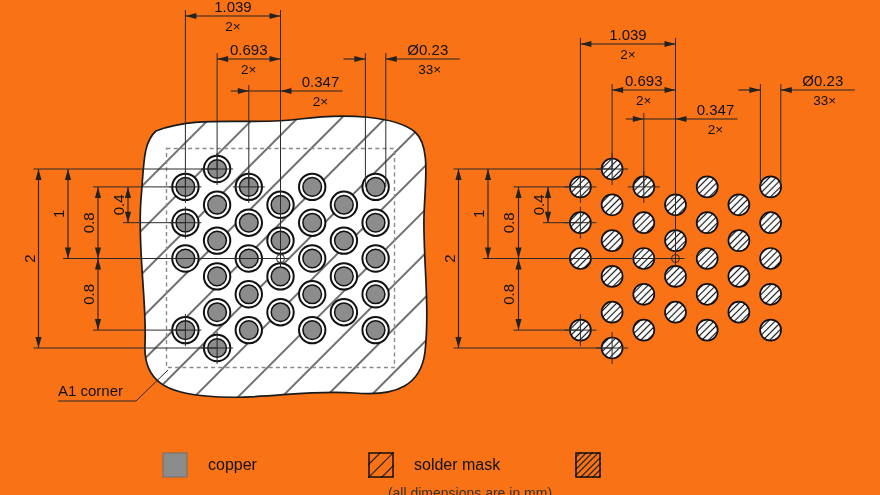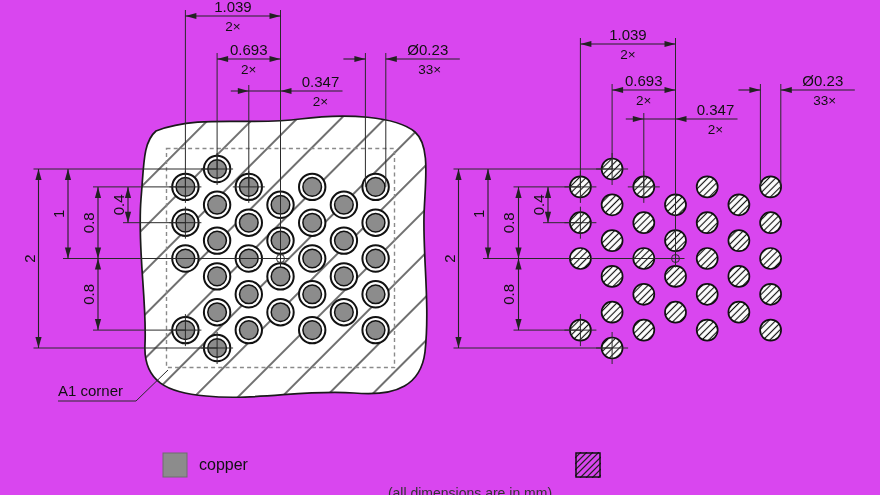--- a/index.html
+++ b/index.html
@@ -1,34 +1,34 @@
 <!DOCTYPE html>
 <html><head>
 <meta charset="utf-8">
 <style>
   html,body{margin:0;padding:0;background:#fff;}
-  #page{position:relative;width:880px;height:495px;background:#d946ef;overflow:hidden;
+  #page{position:relative;width:880px;height:495px;background:#f97316;overflow:hidden;
         font-family:"Liberation Sans",sans-serif;}
   #fig{position:absolute;left:0;top:0;}
   
   .dim{stroke:#222;stroke-width:1.1;fill:none;}
   .thin{stroke:#2a2a2a;stroke-width:1;fill:none;}
   .ah{fill:#222;stroke:none;}
   .blob{fill:#fff;stroke:none;}
   .blob-outline{fill:none;stroke:#1a1a1a;stroke-width:1.7;}
   .dashed{fill:none;stroke:#8a8a8a;stroke-dasharray:4 3.2;stroke-width:1.4;}
   .maskopen{fill:#fff;stroke:#111;stroke-width:2;}
   .copperpad{stroke:#111;stroke-width:1.5;}
   .aperture{stroke:#111;stroke-width:1.7;}
   text{font-family:"Liberation Sans",sans-serif;fill:#111;}
   .dv{font-size:15px;text-anchor:middle;}
   .dq{font-size:13.5px;text-anchor:middle;}
   .lbl{font-size:15px;text-anchor:start;}
   
-  .leg-item{position:absolute;top:452px;display:flex;align-items:center;gap:11px;}
+  .leg-item{position:absolute;top:452px;display:flex;align-items:center;gap:20px;}
   .leg-label{font-size:16px;color:#111;white-space:nowrap;}
   .leg-swatch{display:block;}
   #caption{position:absolute;top:485px;left:250px;width:440px;text-align:center;
            font-size:14px;color:#333;}
 </style>
 </head>
 <body>
 
 <div id="page">
 
@@ -285,20 +285,29 @@
       <polyline points="58,401 136,401 168,370" fill="none" class="thin"></polyline>
     </svg>
 
   <div class="leg-item" style="left:162px">
     <svg class="leg-swatch" width="26" height="26">
       <rect x="1" y="1" width="24" height="24" stroke="#6e6e6e" stroke-width="1" fill="#8c8c8c"></rect>
     </svg>
     <span class="leg-label">copper</span>
   </div>
 
+  <div class="leg-item" style="left:368px">
+    <svg class="leg-swatch" width="26" height="26">
+      <line x1="0" y1="13" x2="13" y2="0" stroke="#222" stroke-width="1.2"></line>
+      <line x1="0" y1="26" x2="26" y2="0" stroke="#222" stroke-width="1.2"></line>
+      <line x1="13" y1="26" x2="26" y2="13" stroke="#222" stroke-width="1.2"></line>
+      <rect x="1" y="1" width="24" height="24" fill="none" stroke="#111" stroke-width="1.5"></rect>
+    </svg>
+    <span class="leg-label">solder mask</span>
+  </div>
 
   <div class="leg-item" style="left:575px">
     <svg class="leg-swatch" width="26" height="26">
       <line x1="0" y1="6" x2="6" y2="0" stroke="#222" stroke-width="1.2"></line>
       <line x1="0" y1="12" x2="12" y2="0" stroke="#222" stroke-width="1.2"></line>
       <line x1="0" y1="18" x2="18" y2="0" stroke="#222" stroke-width="1.2"></line>
       <line x1="0" y1="24" x2="24" y2="0" stroke="#222" stroke-width="1.2"></line>
       <line x1="5" y1="26" x2="26" y2="5" stroke="#222" stroke-width="1.2"></line>
       <line x1="11" y1="26" x2="26" y2="11" stroke="#222" stroke-width="1.2"></line>
       <line x1="17" y1="26" x2="26" y2="17" stroke="#222" stroke-width="1.2"></line>

